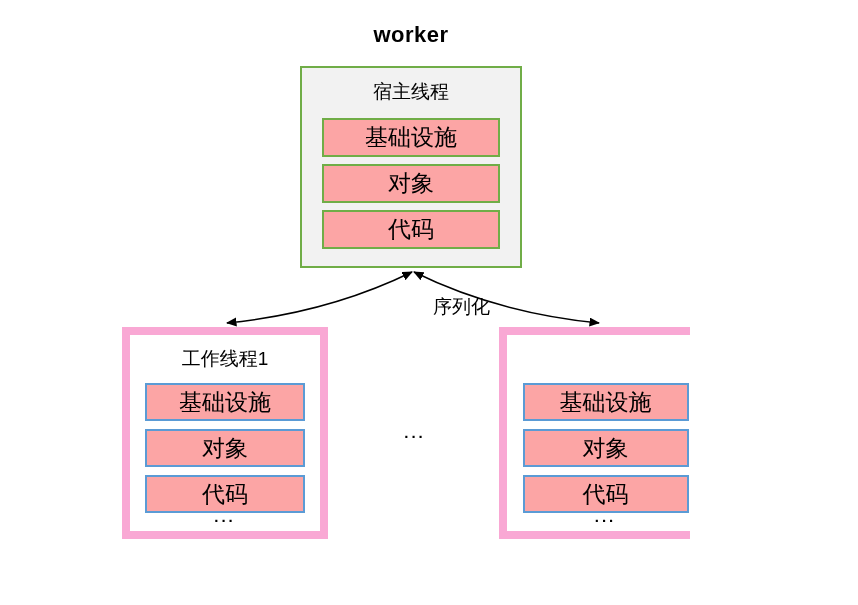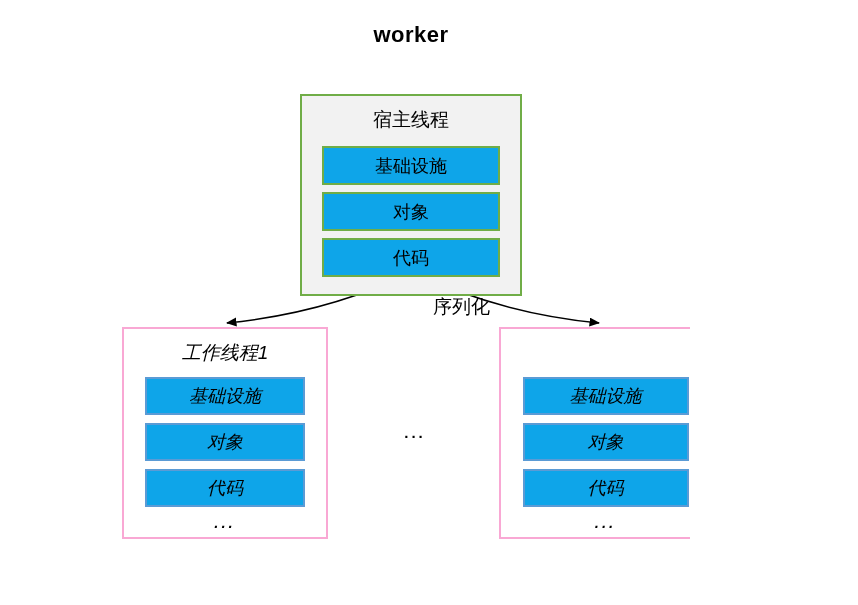--- a/index.html
+++ b/index.html
@@ -8,35 +8,35 @@
     font-family:"Liberation Sans","DejaVu Sans",sans-serif;color:#000;
   }
   .title{
     position:absolute;left:300px;top:22px;width:222px;text-align:center;
     font-size:22px;font-weight:bold;letter-spacing:0.5px;
   }
   .arrow-layer{position:absolute;left:0;top:0;width:858px;height:605px;}
   .box{position:absolute;box-sizing:border-box;}
   .host{
     left:300px;top:66px;width:222px;height:202px;
-    background:#F2F2F2;border:2px solid #70AD47;margin-top:28px;
+    background:#F2F2F2;border:2px solid #70AD47;
   }
   .worker{
-    top:327px;height:212px;background:#ffffff;border:2px solid #f9a8d4;font-style:italic;
+    top:327px;height:212px;background:#ffffff;border:8px solid #f9a8d4;
   }
   .worker1{left:122px;width:206px;}
   .worker2{left:499px;width:213px;}
   .box-label{
     position:absolute;top:11px;left:0;right:0;text-align:center;font-size:19px;line-height:26px;
   }
   .item{
     position:absolute;left:50%;transform:translateX(-50%);
-    box-sizing:border-box;background:#0ea5e9;
+    box-sizing:border-box;background:#fca5a5;
     display:flex;align-items:center;justify-content:center;
-    font-size:18px;
+    font-size:23px;
   }
   .host .item{width:178px;height:39px;border:2px solid #70AD47;}
   .host .i1{top:50px}.host .i2{top:96px}.host .i3{top:142px}
   .worker .item{width:160px;height:38px;border:2px solid #5B9BD5;}
   .worker2 .item{width:166px;}
   .worker .i1{top:48px}.worker .i2{top:94px}.worker .i3{top:140px}
   .more{
     position:absolute;left:0;right:0;bottom:5px;text-align:center;
     font-size:15px;font-weight:bold;letter-spacing:3px;line-height:18px;
   }

